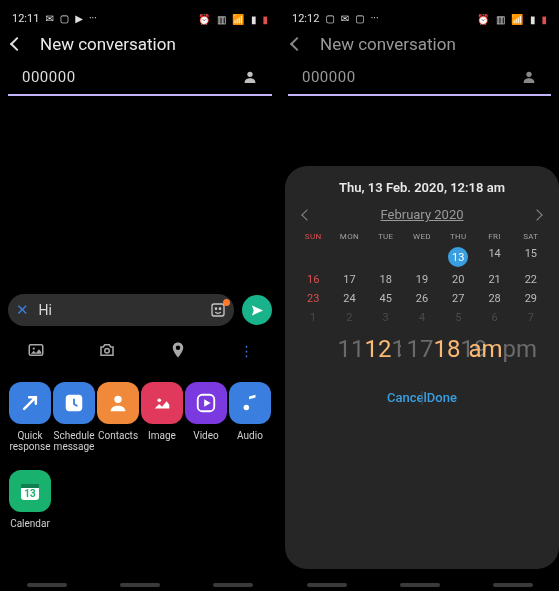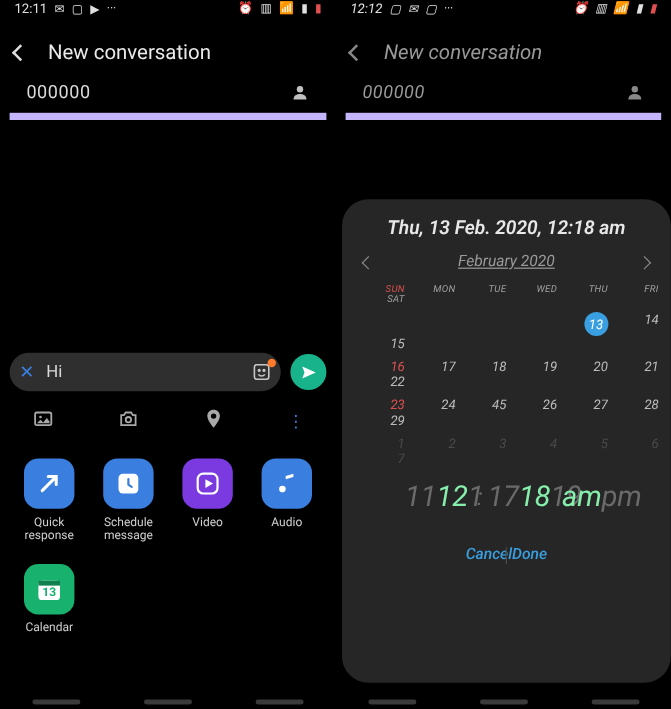--- a/index.html
+++ b/index.html
@@ -1,78 +1,78 @@
 <!DOCTYPE html>
 <html><head>
 <meta charset="utf-8">
 <style>
   * { margin: 0; padding: 0; box-sizing: border-box; font-family: -apple-system, Roboto, sans-serif; }
   body { background: #000; width: 559px; height: 591px; display: flex; }
   .pane { position: relative; height: 591px; background: #000; color: #fff; }
   .pane-left { width: 280px; }
-  .pane-right { width: 279px; font-style: italic; }
-  
-  .statusbar { height: 26px; display: flex; align-items: flex-start; justify-content: space-between; padding: 1px 12px; font-size: 11px; color: #e0e0e0; }
+  .pane-right { width: 279px; }
+  
+  .statusbar { height: 26px; display: flex; align-items: flex-end; justify-content: space-between; padding: 1px 12px; font-size: 11px; color: #e0e0e0; }
   .status-left, .status-right { display: flex; align-items: center; gap: 6px; }
   .status-ico { font-size: 10px; }
   
   .header { display: flex; align-items: center; padding: 8px 12px 14px 12px; gap: 18px; }
   .back { width: 10px; height: 10px; border-left: 2px solid #e0e0e0; border-bottom: 2px solid #e0e0e0; transform: rotate(45deg); }
   .header-title { font-size: 17px; font-weight: 400; color: #eaeaea; }
   
-  .recip { display: flex; align-items: center; justify-content: space-between; padding: 0 14px 8px 14px; border-bottom: 6px solid #c4b5fd; margin: 0 8px 0 8px; }
+  .recip { display: flex; align-items: center; justify-content: space-between; padding: 0 14px 8px 14px; border-bottom: 2px solid #c4b5fd; margin: 0 8px 0 8px; }
   .recip-text { font-size: 15px; color: #dcdcdc; letter-spacing: 0.5px; }
   .contact-ico { width: 16px; height: 16px; display: flex; align-items: center; justify-content: center; }
   .pane-right .header-title, .pane-right .recip-text { color: #999; }
   .pane-right .back { border-color: #888; }
   
   .compose { position: absolute; left: 8px; right: 8px; top: 294px; display: flex; align-items: center; gap: 8px; }
   .compose-field { flex: 1; background: #2f2f2f; border-radius: 22px; height: 32px; display: flex; align-items: center; padding: 0 8px; gap: 10px; }
   .x-ico { color: #3a7fe0; font-size: 15px; font-weight: 300; }
   .msg-text { flex: 1; color: #d9d9d9; font-size: 14px; }
   .sticker-ico { position: relative; display:flex; align-items:center; }
   .dot { position:absolute; top:-3px; right:-4px; width:7px;height:7px;border-radius:50%; background:#ff7a2a;}
   .send { width: 30px; height: 30px; border-radius: 50%; background: #18b28b; display: flex; align-items: center; justify-content: center; }
   
   .toolbar { position: absolute; left: 0; right: 0; top: 336px; height: 30px; display: flex; align-items: center; justify-content: space-around; }
   .tool { color: #a8a8a8; font-size: 14px; }
   
-  .attach-grid { position: absolute; left: 0; right: 0; top: 378px; display: grid; grid-template-columns: repeat(4, 1fr); gap: 18px 0; padding: 4px 8px; }
+  .attach-grid { position: absolute; left: 0; right: 0; top: 378px; display: grid; grid-template-columns: repeat(6, 1fr); gap: 18px 0; padding: 4px 8px; }
   .attach { display: flex; flex-direction: column; align-items: center; gap: 6px; }
   .attach-icon { width: 42px; height: 42px; border-radius: 12px; display: flex; align-items: center; justify-content: center; }
   .attach-label { font-size: 10px; color: #d0d0d0; text-align: center; line-height: 1.1; white-space: pre-line; }
   .c-blue { background: #3a7fe0; }
   .c-orange { background: #f08a3a; }
   .c-red { background: #e0395b; }
   .c-purple { background: #7a3ae0; }
   .c-green { background: #18b26e; }
   
   .navbar { position: absolute; bottom: 4px; left: 0; right: 0; display: flex; justify-content: space-around; }
   .nav-pill { width: 40px; height: 4px; background: #3a3a3a; border-radius: 2px; }
   
   .picker { position: absolute; left: 5px; right: 0; top: 166px; bottom: 22px; background: #262626; border-radius: 22px; padding: 14px 10px 10px 10px; display: flex; flex-direction: column; }
-  .picker-title { text-align: center; color: #e8e8e8; font-size: 16px; font-weight: 600; margin-bottom: 12px; }
+  .picker-title { text-align: center; color: #e8e8e8; font-size: 13px; font-weight: 600; margin-bottom: 12px; }
   .month-row { display: flex; align-items: center; justify-content: space-between; padding: 0 8px 10px 8px; }
   .chev { width: 8px; height: 8px; border-left: 1.5px solid #888; border-bottom: 1.5px solid #888; }
   .chev-l { transform: rotate(45deg); }
   .chev-r { transform: rotate(-135deg); }
   .month-label { color: #9a9a9a; font-size: 13px; text-decoration: underline; }
-  .dow-row, .cal-row { display: grid; grid-template-columns: repeat(6, 1fr); text-align: right; }
+  .dow-row, .cal-row { display: grid; grid-template-columns: repeat(7, 1fr); text-align: center; }
   .dow-row { font-size: 8px; color: #a0a0a0; margin-bottom: 6px; letter-spacing: 0.3px; }
   .dow-row .sun { color: #d85050; }
   .cal-row { font-size: 11px; color: #bcbcbc; margin-bottom: 6px; }
   .cal-row .sun { color: #d85050; }
   .cal-row .off { color: #4a4a4a; }
   .cal-row .sel { position: relative; }
   .cal-row .sel span { display:inline-flex; width:20px;height:20px;border-radius:50%;background:#3a9fe0;align-items:center;justify-content:center;color:#fff; }
   
   .time-wheel { display: flex; justify-content: center; align-items: center; gap: 0; margin-top: 6px; color: #6a6a6a; }
   .wheel-col { display: flex; flex-direction: row; align-items: center; width: 56px; }
   .wheel-val { font-size: 24px; line-height: 1.1; }
-  .wheel-mid { color: #86efac; }
+  .wheel-mid { color: #fdba74; }
   .wheel-sep { font-size: 20px; color: #6a6a6a; padding: 0 4px; align-self:center;}
   .ampm-col { width: 44px; }
   
   .picker-actions { display: flex; justify-content: center; align-items: center; margin-top: 28px; padding: 0 18px; position:relative;}
   .pa { color: #3a9fe0; font-size: 13px; font-weight: 500; }
   .pa-div { position:absolute; left:50%; top:50%; transform:translate(-50%,-50%); width:1px; height:14px; background:#4a4a4a;}
 </style>
 </head>
 <body>
 
@@ -158,20 +158,38 @@
         <div class="attach-icon c-blue">
           <svg width="22" height="22" viewBox="0 0 24 24" fill="#fff">
             <rect x="3" y="3" width="18" height="18" rx="4"></rect>
             <path d="M12 8v5l3 2" stroke="#3a7fe0" stroke-width="2" fill="none" stroke-linecap="round"></path>
           </svg>
         </div>
         <div class="attach-label">Schedule
 message</div>
       </div>
       <div class="attach">
+        <div class="attach-icon c-orange">
+          <svg width="22" height="22" viewBox="0 0 24 24" fill="#fff">
+            <circle cx="12" cy="8" r="4"></circle>
+            <path d="M4 21c0-4 4-6 8-6s8 2 8 6"></path>
+          </svg>
+        </div>
+        <div class="attach-label">Contacts</div>
+      </div>
+      <div class="attach">
+        <div class="attach-icon c-red">
+          <svg width="22" height="22" viewBox="0 0 24 24" fill="#fff">
+            <circle cx="9" cy="9" r="2"></circle>
+            <path d="M4 18l5-5 3 3 5-6 3 4v4H4z"></path>
+          </svg>
+        </div>
+        <div class="attach-label">Image</div>
+      </div>
+      <div class="attach">
         <div class="attach-icon c-purple">
           <svg width="22" height="22" viewBox="0 0 24 24" fill="#fff">
             <rect x="3" y="3" width="18" height="18" rx="5" fill="none" stroke="#fff" stroke-width="2"></rect>
             <path d="M10 8l7 4-7 4z"></path>
           </svg>
         </div>
         <div class="attach-label">Video</div>
       </div>
       <div class="attach">
         <div class="attach-icon c-blue">

